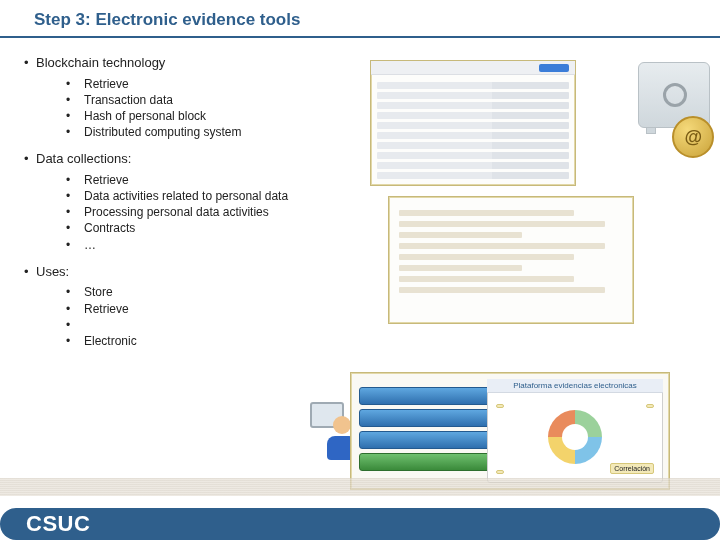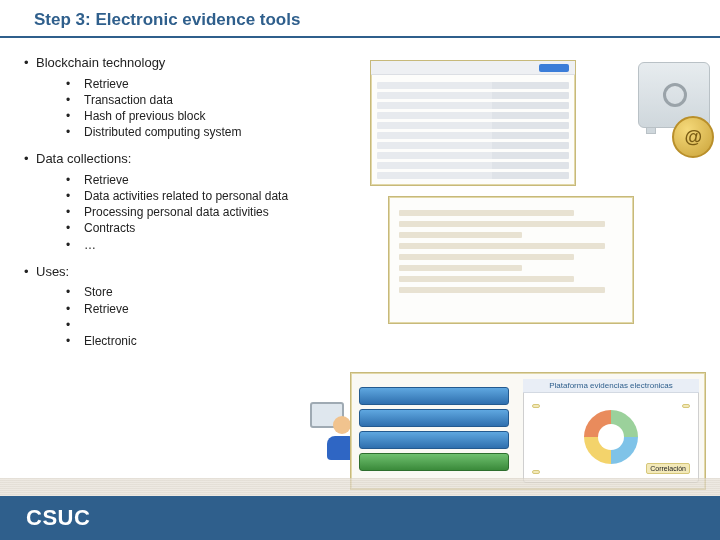--- a/index.html
+++ b/index.html
@@ -8,41 +8,41 @@
   .title { position: absolute; left: 34px; top: 10px; font-size: 17px; font-weight: bold; color: #2f5f8c; }
   .title-rule { position: absolute; left: 0; top: 36px; width: 720px; height: 2px; background: #2f5f8c; }
   .content { position: absolute; left: 24px; top: 54px; width: 380px; font-size: 13px; line-height: 1.35; }
   .lvl1 { margin-bottom: 4px; }
   .lvl1 .bullet { display: inline-block; width: 12px; }
   .sub { margin-left: 42px; font-size: 12px; }
   .sub .row { display: flex; }
   .sub .b { width: 18px; flex: none; }
   .section-gap { height: 10px; }
   .footer-band { position: absolute; left: 0; bottom: 44px; width: 720px; height: 18px; background: repeating-linear-gradient(0deg,#e6e0d6 0,#e6e0d6 1px,#d9d2c6 1px,#d9d2c6 2px); opacity:.7;}
-  .footer { position: absolute; left: 0; bottom: 0; width: 720px; height: 44px; background: #2f5f8c; display:flex; align-items:center; padding-left:26px;}
+  .footer { position: absolute; left: 0; bottom: 0; width: 720px; height: 32px; background: #2f5f8c; display:flex; align-items:center; padding-left:26px;border-radius:18px;}
   .logo { color:#fff; font-weight:bold; font-size:20px; letter-spacing:.5px; display:flex; align-items:center; gap:2px;}
   .logo .c1 { font-size:22px; }
   
   .img-box { position:absolute; border:1px solid #c7b97a; background:#fdfdfb; box-shadow:0 0 0 1px #e2d8a8 inset; }
   .img-top { left:370px; top:60px; width:206px; height:126px; }
   .img-top .hdr { height:14px; background:#eef0f3; border-bottom:1px solid #dcdfe4; display:flex; align-items:center; justify-content:flex-end; padding-right:6px;}
   .img-top .hdr .pill{ width:30px; height:8px; background:#3b7dd8; border-radius:2px;}
   .img-top .rows { padding:4px 6px;}
   .img-top .rows .r{ height:7px; margin:3px 0; background:linear-gradient(90deg,#e7eaee 0,#e7eaee 60%,#dfe3e8 60%,#dfe3e8 100%); border-radius:1px;}
   .img-mid { left:388px; top:196px; width:246px; height:128px; }
   .img-mid .pad{ padding:8px 10px;}
   .img-mid .line{ height:6px; background:#e8e2d2; margin:5px 0; border-radius:1px;}
   .img-mid .short{ width:55%; } .img-mid .med{ width:78%; } .img-mid .long{ width:92%; }
   .safe { position:absolute; left:638px; top:62px; width:72px; height:76px; }
   .safe .body{ width:72px; height:66px; background:linear-gradient(#e7ecef,#cfd7dc); border:1px solid #b9c1c6; border-radius:6px; position:relative;}
   .safe .handle{ position:absolute; left:24px; top:20px; width:24px; height:24px; border:3px solid #9aa3a9; border-radius:50%;}
   .safe .foot{ display:flex; justify-content:space-between; padding:0 8px;}
   .safe .foot span{ width:10px; height:6px; background:#cfd7dc; border:1px solid #b9c1c6; border-top:none;}
   .coin{ position:absolute; left:672px; top:116px; width:42px; height:42px; border-radius:50%; background:radial-gradient(circle at 35% 30%,#f5d97a,#caa33a); border:2px solid #b98f2a; display:flex; align-items:center; justify-content:center; color:#7a5c14; font-style:italic; font-weight:bold; font-size:18px;}
-  .diagram { position:absolute; left:350px; top:372px; width:356px; height:118px; border:1px solid #c7b97a; background:#faf9f4; box-shadow:0 0 0 1px #e2d8a8 inset; overflow:hidden;}
+  .diagram { position:absolute; left:350px; top:372px; width:320px; height:118px; border:1px solid #c7b97a; background:#faf9f4; box-shadow:0 0 0 1px #e2d8a8 inset; overflow:hidden;}
   .dg-left { position:absolute; left:8px; top:10px; width:150px; }
   .dg-left .srv{ height:18px; margin:4px 0; border-radius:3px; background:linear-gradient(#5fa7e0,#2f6fae); border:1px solid #245a8f;}
   .dg-left .biz{ background:linear-gradient(#6fc06f,#3a8a3a); border:1px solid #2e6e2e;}
   .dg-right { position:absolute; right:6px; top:6px; width:176px; height:104px; border:1px solid #cfcfcf; border-radius:3px; background:#fff;}
   .dg-right .ttl{ position:absolute; top:-1px; left:-1px; right:-1px; height:14px; background:#e9eef6; border-bottom:1px solid #d3d9e2; font-size:8px; color:#2f5f8c; display:flex; align-items:center; justify-content:center;}
   .dg-right .cycle{ position:absolute; left:60px; top:30px; width:54px; height:54px; border-radius:50%; background:conic-gradient(#9bd19b 0 90deg,#7fc3e8 90deg 180deg,#f3d36b 180deg 270deg,#e98b5c 270deg 360deg);}
   .dg-right .cycle::after{ content:""; position:absolute; left:14px; top:14px; width:26px; height:26px; background:#fff; border-radius:50%;}
   .dg-right .tag{ position:absolute; font-size:7px; background:#f3e9b8; border:1px solid #d6c77a; padding:1px 3px; border-radius:2px;}
   .person { position:absolute; left:310px; top:394px; width:50px; height:68px; }
   .person .screen{ position:absolute; left:0; top:8px; width:34px; height:26px; background:#dfe7ee; border:2px solid #9faab3; border-radius:3px;}
@@ -63,21 +63,21 @@
       <div class="row">
           <span class="b">•</span>
           <span>Retrieve</span>
         </div>
       <div class="row">
           <span class="b">•</span>
           <span>Transaction data</span>
         </div>
       <div class="row">
           <span class="b">•</span>
-          <span>Hash of previous block</span>
+          <span>Hash of personal block</span>
         </div>
       <div class="row">
           <span class="b">•</span>
           <span>Distributed computing system</span>
         </div>
     </div>
 
     <div class="section-gap"></div>
     <div class="lvl1"><span class="bullet">•</span><span>Data collections:</span></div>
     <div class="sub">

